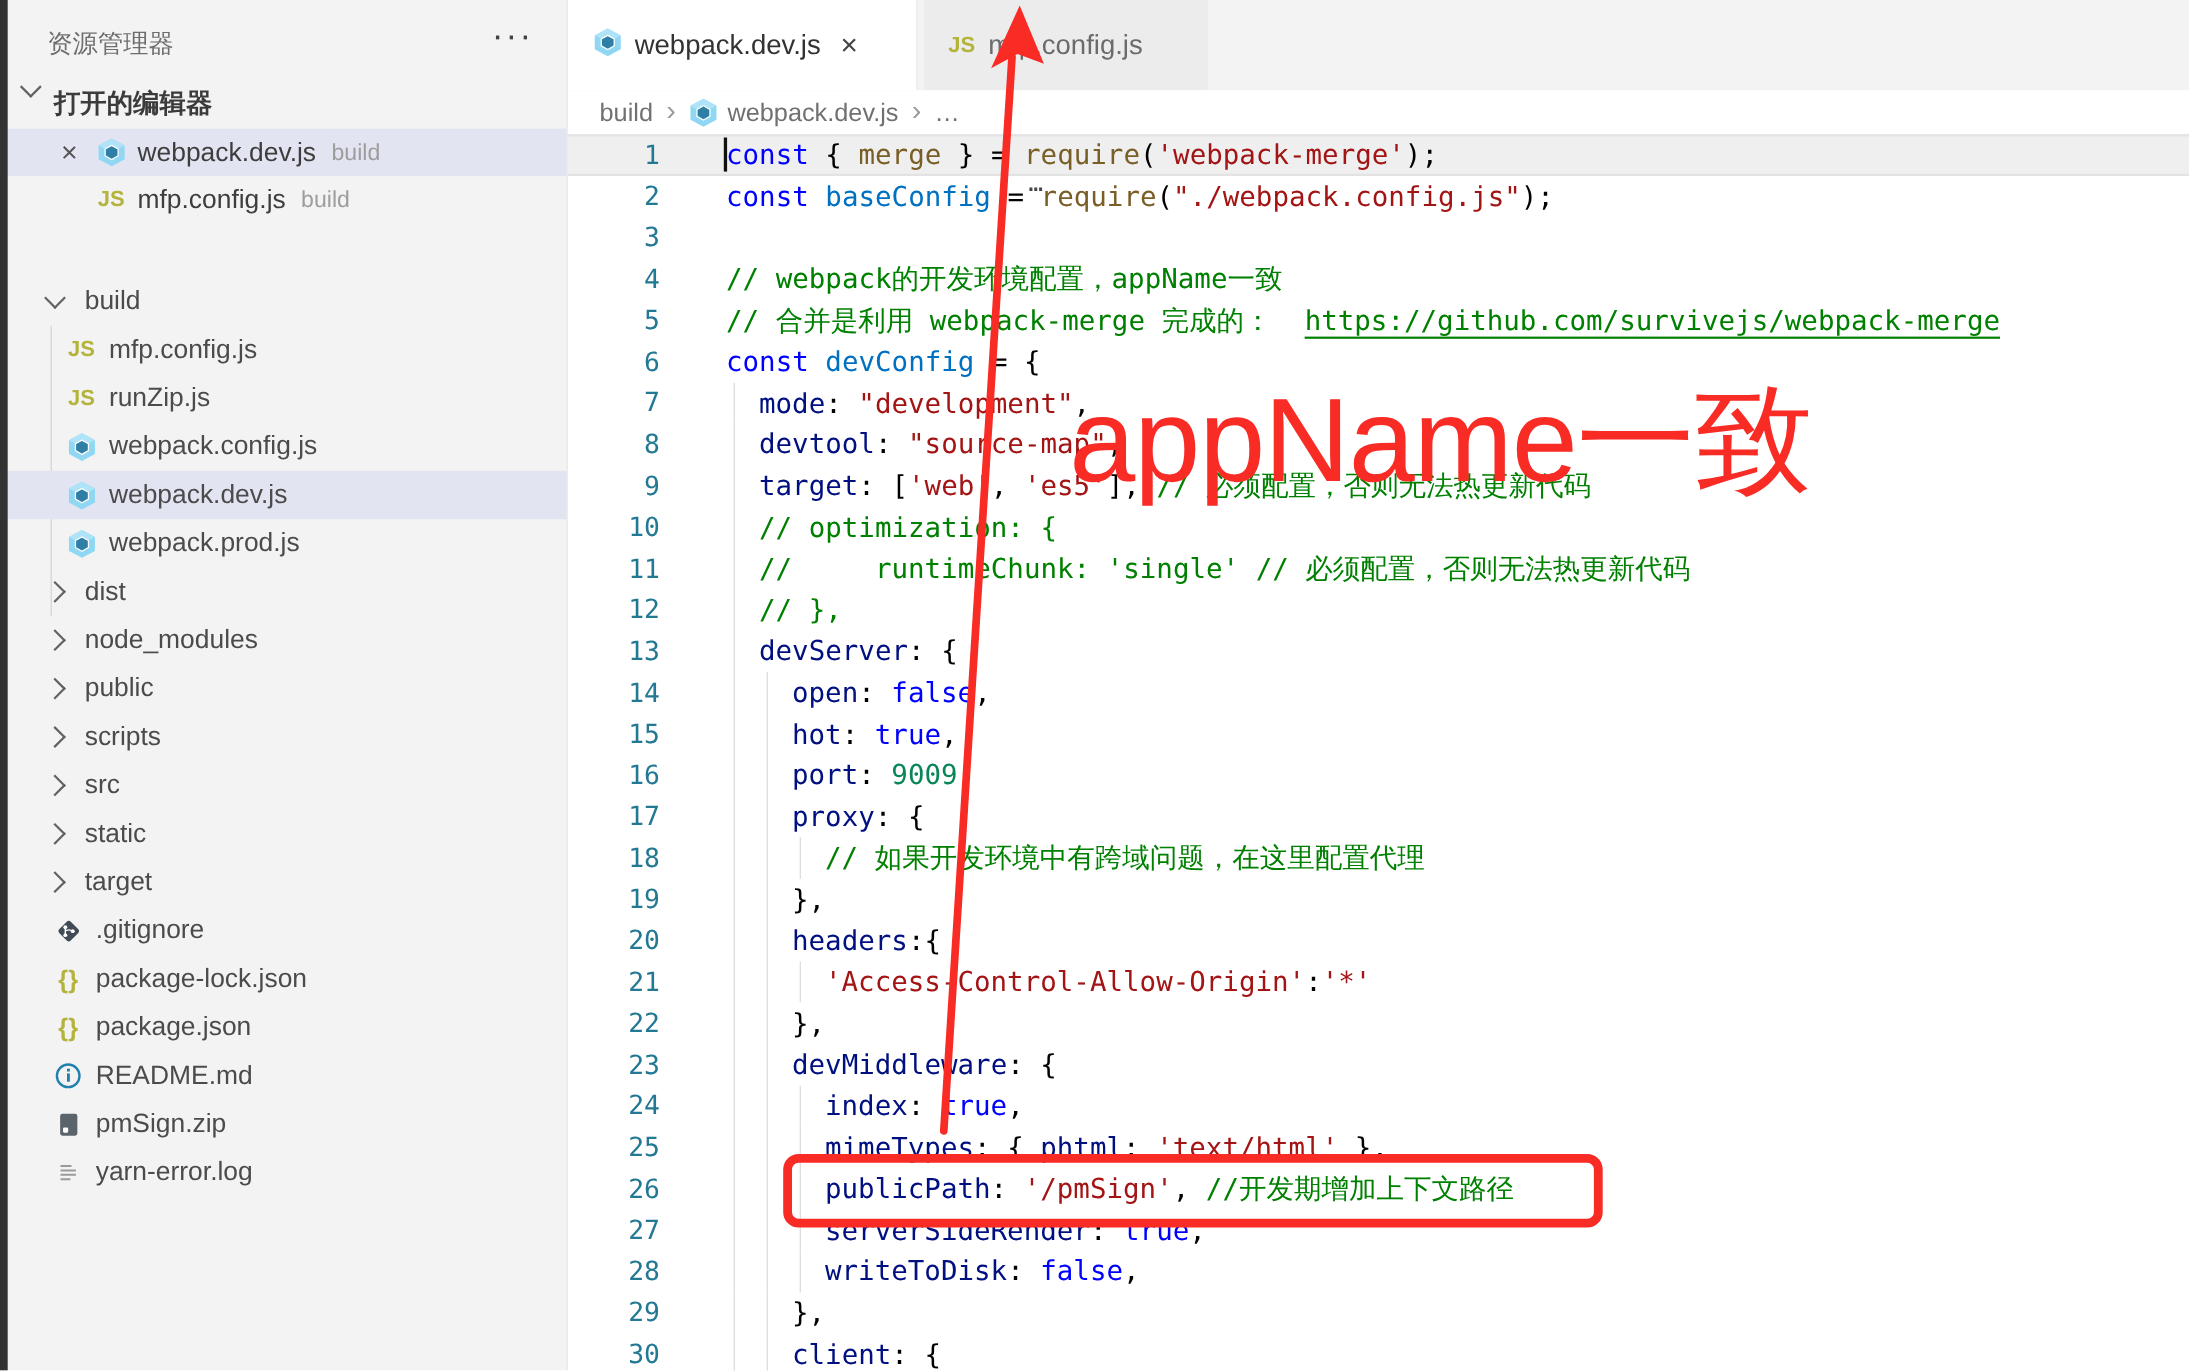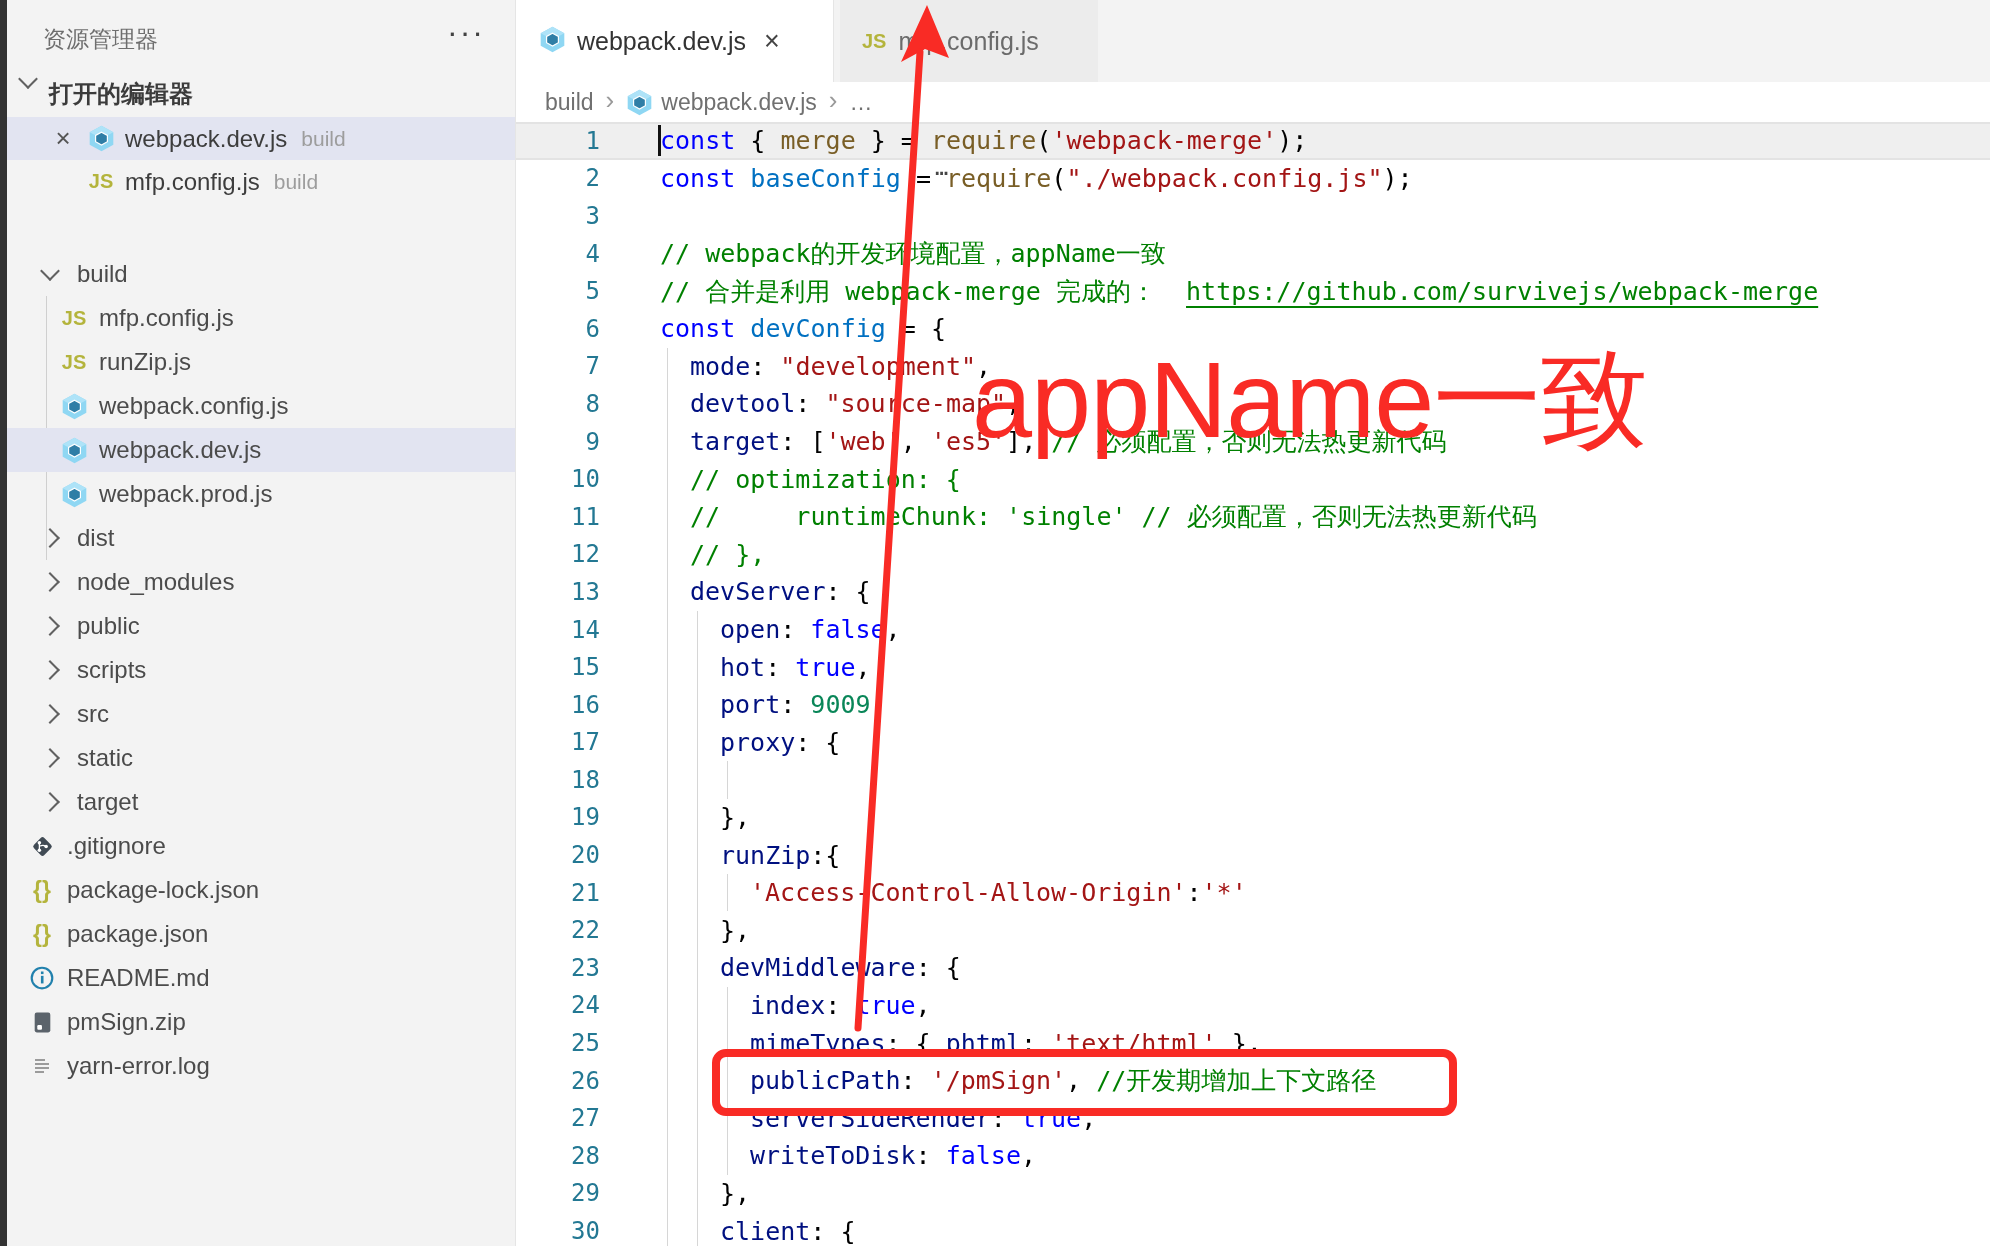--- a/index.html
+++ b/index.html
@@ -33,21 +33,21 @@
   .oe-name{font-size:24px;color:#3d3d3d;margin-left:10px;white-space:nowrap;}
   .oe-suffix{font-size:21px;color:#9d9d9d;margin-left:14px;}
 
   #file-tree{position:absolute;left:0;top:252px;width:100%;}
   .tree-row{height:44px;display:flex;align-items:center;cursor:pointer;position:relative;}
   .tree-row.sel{background:#e2e4f1;}
   .tree-row .lbl{font-size:24px;color:#4b4b4b;white-space:nowrap;}
   .tr-chev{margin-right:20px;flex:none;}
   .tr-icon{width:30px;flex:none;display:flex;align-items:center;justify-content:center;margin-right:10px;}
   .ind1f{padding-left:36px;}        
-  .ind1i{padding-left:20px;}        
+  .ind1i{padding-left:40px;}        
   .ind2f{padding-left:58px;}
   .ind2i{padding-left:52px;}
   #tree-guide{position:absolute;left:39px;top:44px;height:264px;width:1px;background:#cfcfcf;}
 
   .jsbadge{color:#b4b43c;font-weight:bold;font-size:20px;font-family:"Liberation Sans",sans-serif;}
   .bracebadge{color:#b4b43c;font-weight:bold;font-size:23px;}
 
   
   #main{position:absolute;left:515px;top:0;right:0;bottom:0;background:#fff;}
   #tabbar{position:absolute;left:0;top:0;right:0;height:82px;background:#f3f3f3;border-bottom:1px solid #ececec;}
@@ -349,29 +349,29 @@
       <div class="cl">
         <span class="ln">16</span>
         <span class="codeln"><span class="g" style="left: 67px;"></span><span class="g" style="left: 97px;"></span><span class="indsp" style="width: 60px;"></span><span class="tk-o">port</span><span class="tk-p">: </span><span class="tk-n">9009</span><span class="tk-p">,</span></span>
       </div>
       <div class="cl">
         <span class="ln">17</span>
         <span class="codeln"><span class="g" style="left: 67px;"></span><span class="g" style="left: 97px;"></span><span class="indsp" style="width: 60px;"></span><span class="tk-o">proxy</span><span class="tk-p">: {</span></span>
       </div>
       <div class="cl">
         <span class="ln">18</span>
-        <span class="codeln"><span class="g" style="left: 67px;"></span><span class="g" style="left: 97px;"></span><span class="g" style="left: 127px;"></span><span class="indsp" style="width: 90px;"></span></span>
+        <span class="codeln"><span class="g" style="left: 67px;"></span><span class="g" style="left: 97px;"></span><span class="g" style="left: 127px;"></span><span class="indsp" style="width: 90px;"></span><span class="tk-c">// 如果开发环境中有跨域问题，在这里配置代理</span></span>
       </div>
       <div class="cl">
         <span class="ln">19</span>
         <span class="codeln"><span class="g" style="left: 67px;"></span><span class="g" style="left: 97px;"></span><span class="indsp" style="width: 60px;"></span><span class="tk-p">},</span></span>
       </div>
       <div class="cl">
         <span class="ln">20</span>
-        <span class="codeln"><span class="g" style="left: 67px;"></span><span class="g" style="left: 97px;"></span><span class="indsp" style="width: 60px;"></span><span class="tk-o">runZip</span><span class="tk-p">:{</span></span>
+        <span class="codeln"><span class="g" style="left: 67px;"></span><span class="g" style="left: 97px;"></span><span class="indsp" style="width: 60px;"></span><span class="tk-o">headers</span><span class="tk-p">:{</span></span>
       </div>
       <div class="cl">
         <span class="ln">21</span>
         <span class="codeln"><span class="g" style="left: 67px;"></span><span class="g" style="left: 97px;"></span><span class="g" style="left: 127px;"></span><span class="indsp" style="width: 90px;"></span><span class="tk-s">'Access-Control-Allow-Origin'</span><span class="tk-p">:</span><span class="tk-s">'*'</span></span>
       </div>
       <div class="cl">
         <span class="ln">22</span>
         <span class="codeln"><span class="g" style="left: 67px;"></span><span class="g" style="left: 97px;"></span><span class="indsp" style="width: 60px;"></span><span class="tk-p">},</span></span>
       </div>
       <div class="cl">

